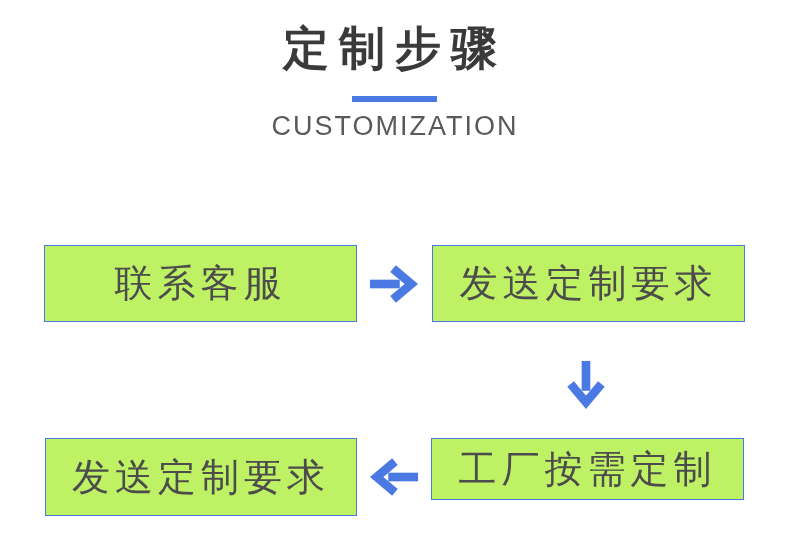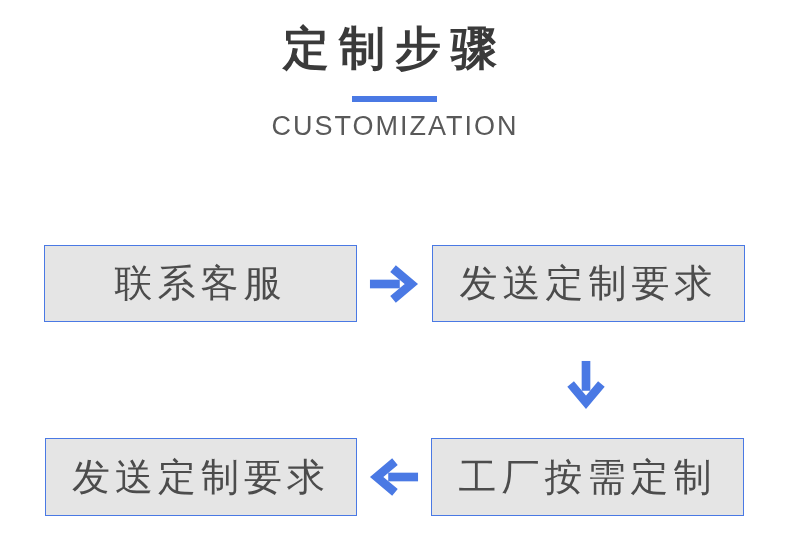--- a/index.html
+++ b/index.html
@@ -47,34 +47,34 @@
     line-height: 28px;
     font-weight: 400;
     letter-spacing: 2px;
     color: var(--subtitle-text, #595959);
     white-space: nowrap;
   }
   .step {
     position: absolute;
     box-sizing: border-box;
     border: 1.5px solid var(--accent, #4a79e4);
-    background: #e5e5e5;
+    background: #bef264;
     display: flex;
     align-items: center;
     justify-content: center;
   }
   .step-label {
     font-size: 38px;
     letter-spacing: 5px;
     color: var(--step-text, #4c4c4c);
     white-space: nowrap;
   }
   .step-1 { left: 44px;  top: 245px; width: 313px; height: 77px; }
   .step-2 { left: 432px; top: 245px; width: 313px; height: 77px; }
-  .step-3 { left: 431px; top: 438px; width: 313px; height: 78px; }
+  .step-3 { left: 431px; top: 438px; width: 313px; height: 62px; }
   .step-4 { left: 45px;  top: 438px; width: 312px; height: 78px; }
   .arrow {
     position: absolute;
     width: 50px;
     height: 40px;
     color: var(--accent, #4a79e4);
   }
   .arrow svg {
     display: block;
     width: 100%;

